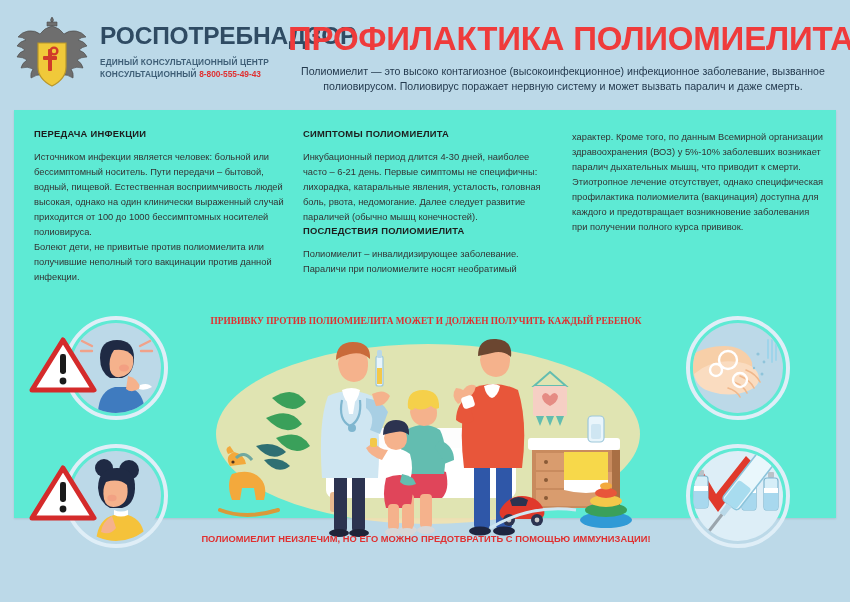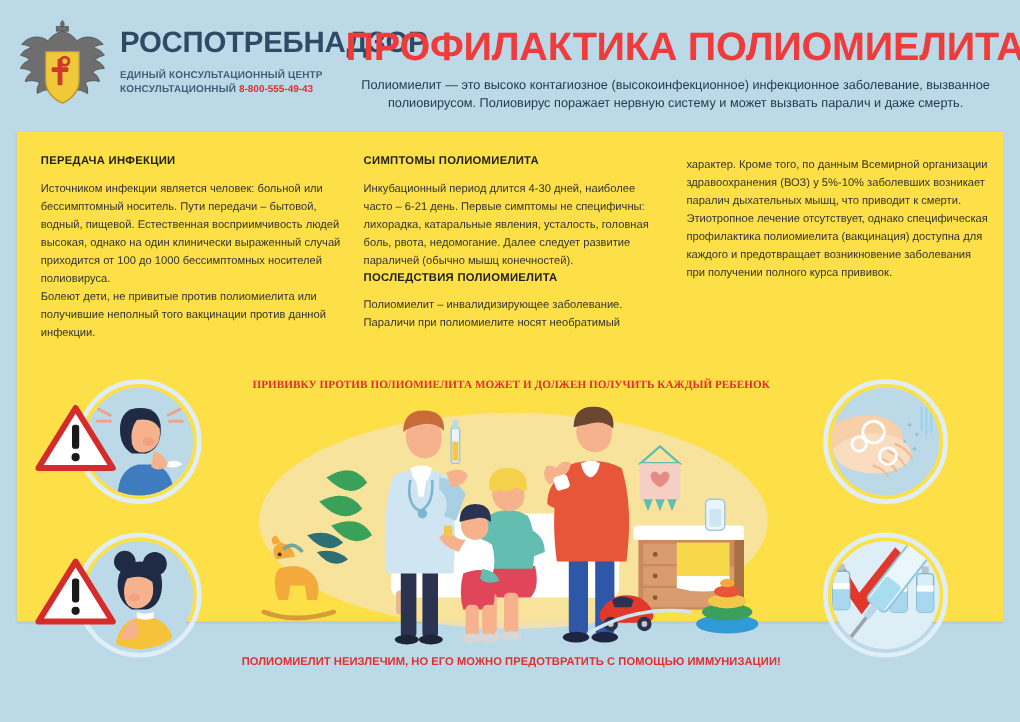--- a/index.html
+++ b/index.html
@@ -30,21 +30,21 @@
     letter-spacing:-.2px;line-height:1;white-space:nowrap;
   }
   .lede{
     margin-top:9px;font-size:10.6px;color:#243a4e;line-height:1.45;
     text-align:center;
   }
 
   
   .card{
     position:absolute;left:14px;top:110px;width:822px;height:408px;
-    background:#fde047;box-shadow:0 1px 2px rgba(0,0,0,.10);
+    background:#5eead4;box-shadow:0 1px 2px rgba(0,0,0,.10);
   }
 
   
   .cols{position:absolute;left:20px;top:18px;width:790px;height:178px;
         display:flex;gap:17px;}
   .col{width:252px;}
   .col.c3{padding-top:2px;}
   .sec-h{
     font-size:9.4px;font-weight:bold;color:#1d1d1d;letter-spacing:.25px;
     margin:0 0 11px 0;
@@ -63,21 +63,21 @@
   .circ-svg{position:absolute;left:0;top:0;}
 
   .center{
     position:absolute;left:192px;top:0;width:440px;height:268px;
   }
   .banner{
     text-align:center;font-size:9.3px;font-weight:bold;color:#e03030;
     letter-spacing:.05px;white-space:nowrap;
   }
   .banner.top{position:absolute;left:-6px;top:10px;width:452px;font-family:Liberation Serif, serif;}
-  .banner.bot{position:absolute;left:-6px;top:240px;width:452px;}
+  .banner.bot{position:absolute;left:-6px;top:228px;width:452px;}
   .scene{position:absolute;left:0;top:28px;width:440px;height:205px;}
 </style>
 </head>
 <body>
 
 <div class="poster">
 
   <div class="header">
 
     <svg class="emblem" viewBox="0 0 84 88">

